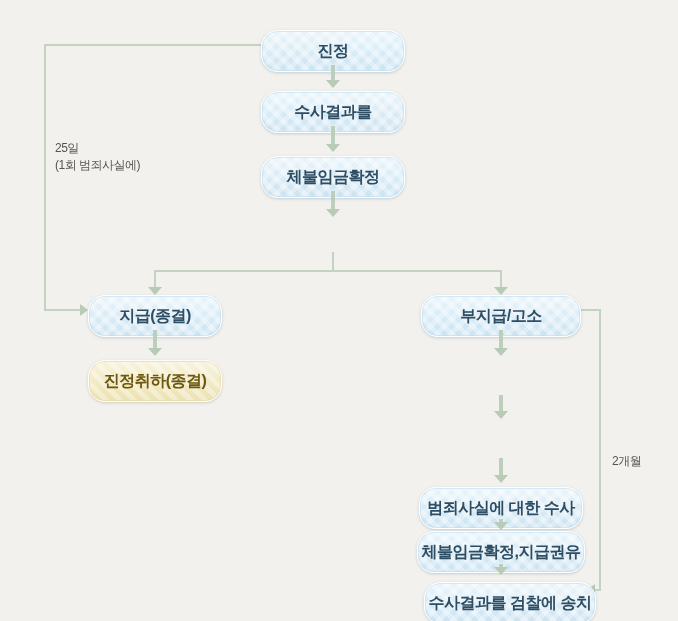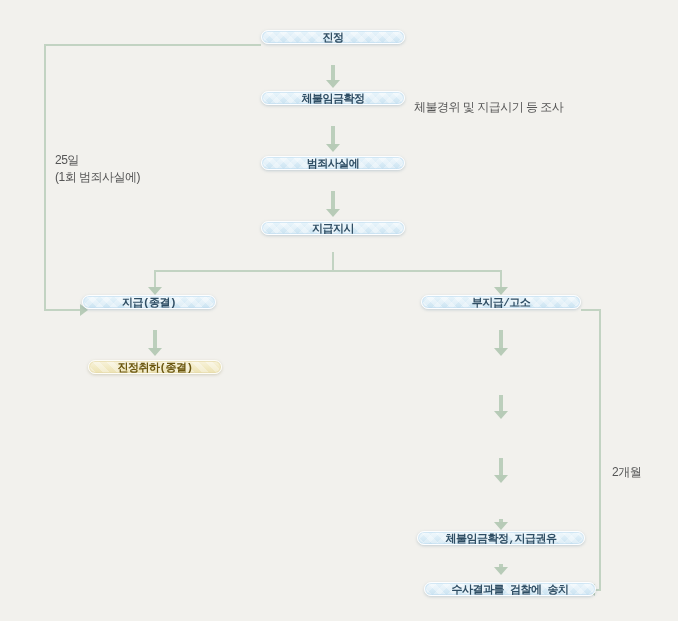--- a/index.html
+++ b/index.html
@@ -1,23 +1,23 @@
 <!DOCTYPE html>
 <html><head>
 <meta charset="utf-8">
 <style>
   html,body{margin:0;padding:0;}
   body{background:#f2f1ed;font-family:"Liberation Sans","DejaVu Sans",sans-serif;}
   .canvas{position:relative;width:678px;height:621px;background:#f2f1ed;overflow:hidden;}
 
   .pill{
-    position:absolute;height:14px;border-radius:17px;
+    position:absolute;height:42px;border-radius:17px;
     display:flex;align-items:center;justify-content:center;
-    font-size:11px;font-weight:bold;letter-spacing:-0.5px;
-    box-sizing:border-box;white-space:nowrap;font-family:Liberation Mono, monospace;
+    font-size:16px;font-weight:bold;letter-spacing:-0.5px;
+    box-sizing:border-box;white-space:nowrap;
   }
   .pill.blue{
     color:#2e4d63;
     background:
       repeating-linear-gradient(45deg, rgba(255,255,255,0.35) 0 5px, rgba(255,255,255,0) 5px 10px),
       repeating-linear-gradient(-45deg, rgba(255,255,255,0.30) 0 5px, rgba(255,255,255,0) 5px 10px),
       linear-gradient(180deg,#eaf5fb 0%,#d8ebf6 55%,#cbe3f1 100%);
     border:1px solid #fdfeff;
     box-shadow:0 1px 3px rgba(110,140,160,0.35), inset 0 0 0 1px rgba(190,220,240,0.6);
   }
@@ -63,45 +63,43 @@
   <div class="hline" style="left:595px;top:589px;width:6px;"></div>
   <div class="ah-left" style="left:587px;top:584px;"></div>
 
   <div class="pill blue" style="left:261px;top:30px;width:144px;">진정</div>
 
   <div class="arrow-down" style="left:326px;top:65px;height:23px;">
     <span class="stem"></span>
     <span class="head"></span>
   </div>
 
-  <div class="pill blue" style="left:261px;top:91px;width:144px;">체불임금확정</div>
-  <div class="note" style="left:414px;top:99px;">체불경위 및 지급시기 등 조사</div>
+  <div class="pill blue" style="left:261px;top:91px;width:144px;">수사결과를</div>
 
   <div class="arrow-down" style="left:326px;top:126px;height:26px;">
     <span class="stem"></span>
     <span class="head"></span>
   </div>
 
-  <div class="pill blue" style="left:261px;top:156px;width:144px;">범죄사실에</div>
+  <div class="pill blue" style="left:261px;top:156px;width:144px;">체불임금확정</div>
 
   <div class="arrow-down" style="left:326px;top:191px;height:26px;">
     <span class="stem"></span>
     <span class="head"></span>
   </div>
 
-  <div class="pill blue" style="left:261px;top:221px;width:144px;">지급지시</div>
 
   <div class="vline" style="left:332px;top:252px;height:20px;"></div>
   <div class="hline" style="left:154px;top:270px;width:348px;"></div>
   <div class="vline" style="left:154px;top:270px;height:18px;"></div>
   <div class="ah-down" style="left:148px;top:287px;"></div>
   <div class="vline" style="left:500px;top:270px;height:18px;"></div>
   <div class="ah-down" style="left:494px;top:287px;"></div>
 
-  <div class="pill blue" style="left:82px;top:295px;width:134px;text-align:right;">지급(종결)</div>
+  <div class="pill blue" style="left:88px;top:295px;width:134px;text-align:right;">지급(종결)</div>
 
   <div class="arrow-down" style="left:148px;top:330px;height:26px;">
     <span class="stem"></span>
     <span class="head"></span>
   </div>
 
   <div class="pill yellow" style="left:88px;top:360px;width:134px;">진정취하(종결)</div>
 
   <div class="pill blue" style="left:421px;top:295px;width:160px;">부지급/고소</div>
 
@@ -115,35 +113,36 @@
     <span class="stem"></span>
     <span class="head"></span>
   </div>
 
 
   <div class="arrow-down" style="left:494px;top:458px;height:25px;">
     <span class="stem"></span>
     <span class="head"></span>
   </div>
 
+  <div class="pill blue" style="left:419px;top:487px;width:164px;">범죄사실에 대한 수사</div>
 
   <div class="arrow-down" style="left:494px;top:519px;height:11px;">
     <span class="stem"></span>
     <span class="head"></span>
   </div>
 
   <div class="pill blue" style="left:417px;top:531px;width:168px;">체불임금확정,지급권유</div>
 
   <div class="arrow-down" style="left:494px;top:564px;height:11px;">
     <span class="stem"></span>
     <span class="head"></span>
   </div>
 
   <div class="pill blue" style="left:424px;top:576px;width:172px;margin-top:6px;">수사결과를 검찰에 송치</div>
 
-  <div class="note" style="left:55px;top:152px;">
+  <div class="note" style="left:55px;top:140px;">
     <div>25일</div>
     <div>(1회 범죄사실에)</div>
   </div>
 
-  <div class="note" style="left:612px;top:464px;">2개월</div>
+  <div class="note" style="left:612px;top:453px;">2개월</div>
 
 </div>
 
 </body></html>

